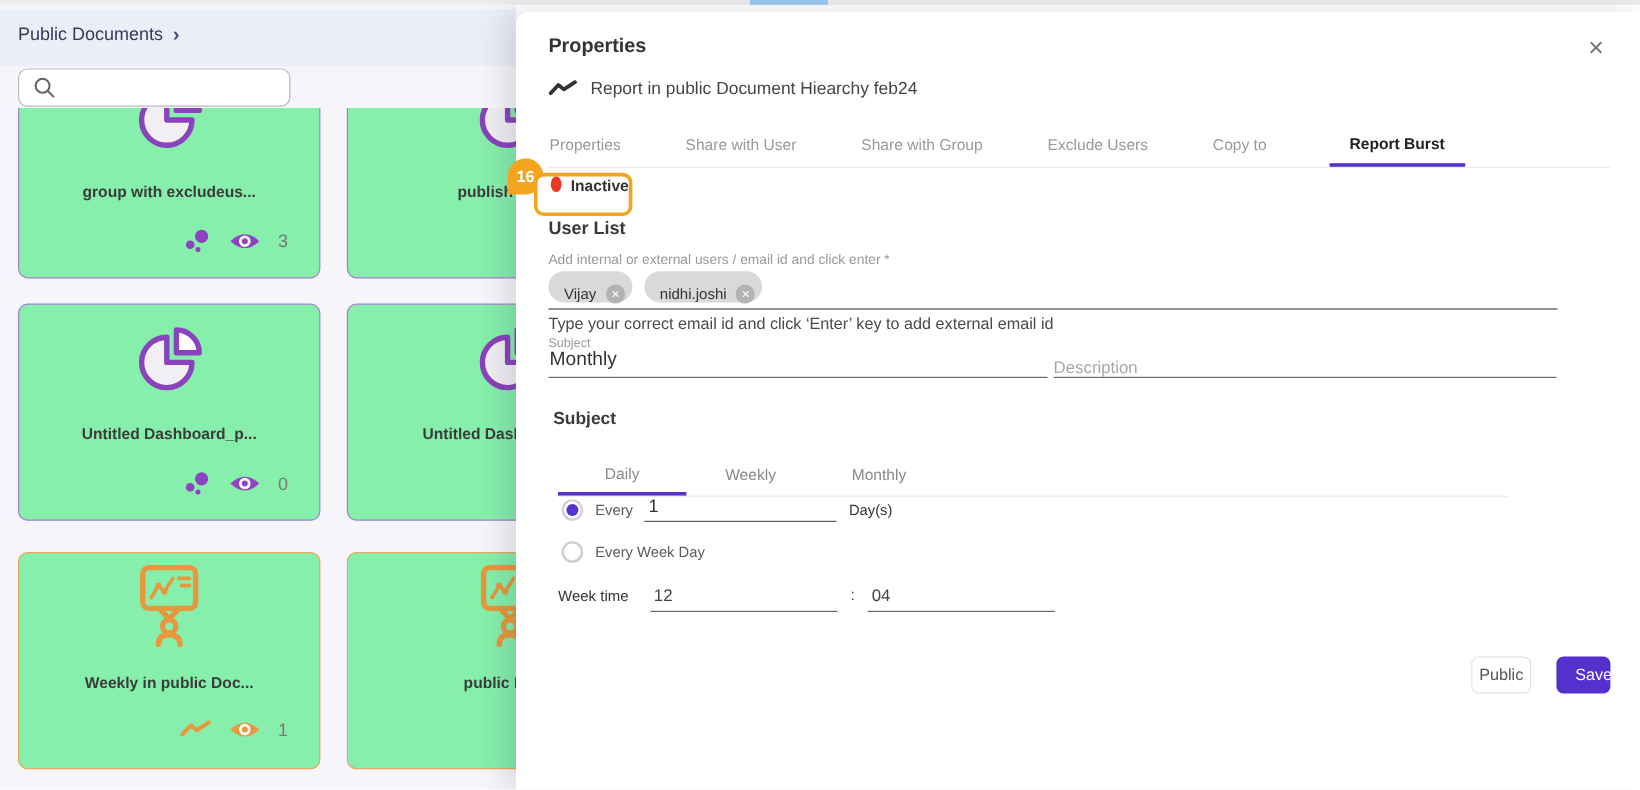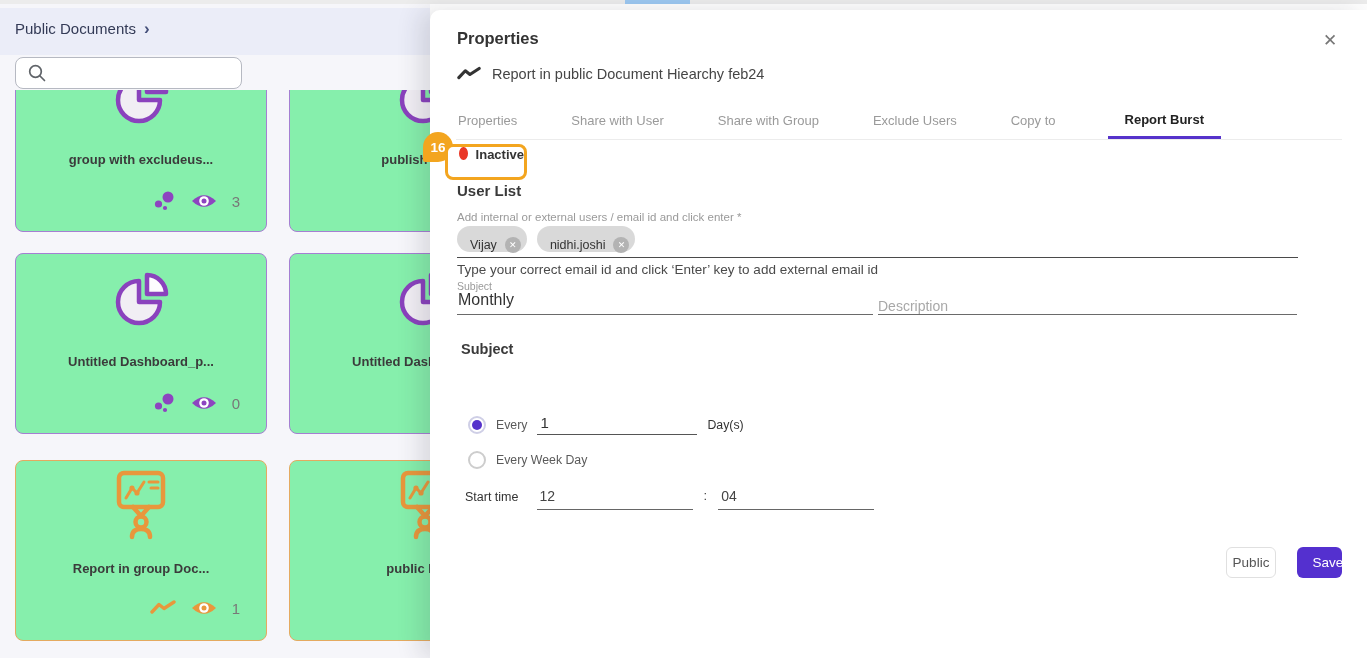--- a/index.html
+++ b/index.html
@@ -208,21 +208,21 @@
       </div>
     <div class="card-title">Untitled Dashboard_p...</div>
   </div>
 
   <div class="card orange" style="left:15px; top:370px; width:252px; height:181px;">
     <div class="card-icon" style="top:8px;">
       <svg width="68" height="74" viewBox="0 0 68 74">
           <use href="#present-icon"></use>
         </svg>
       </div>
-    <div class="card-title">Report in group Doc...</div>
+    <div class="card-title">Weekly in public Doc...</div>
     <div class="card-footer">
       <svg width="26" height="16" viewBox="0 0 26 16" stroke="#e8973c">
           <use href="#trend-icon"></use>
         </svg>
       <svg width="26" height="18" viewBox="0 0 26 18" fill="#e8973c">
           <use href="#eye-icon"></use>
         </svg>
       <span class="card-count">1</span>
     </div>
   </div>
@@ -280,37 +280,42 @@
   <div class="abs note-text">Type your correct email id and click ‘Enter’ key to add external email id</div>
 
   <div class="abs field-label subject-label">Subject</div>
   <div class="abs subject-value">Monthly</div>
   <div class="abs subject-line"></div>
   <div class="abs desc-placeholder">Description</div>
   <div class="abs desc-line"></div>
 
   <div class="abs section-heading schedule-heading">Subject</div>
 
+  <div class="abs subtabs-row">
+    <div class="subtab active">Daily</div>
+    <div class="subtab">Weekly</div>
+    <div class="subtab">Monthly</div>
+  </div>
 
   <div class="abs every-row">
     <span class="radio on">
         <i></i>
       </span>
     <span class="lbl-gray">Every</span>
     <span class="every-value">1</span>
     <span class="lbl-dark">Day(s)</span>
   </div>
 
   <div class="abs weekday-row">
     <span class="radio off"></span>
     <span class="lbl-gray">Every Week Day</span>
   </div>
 
   <div class="abs start-row">
-    <span class="start-label">Start time</span>
+    <span class="start-label">Week time</span>
     <span class="time-input">12</span>
     <span class="time-colon">:</span>
     <span class="time-input">04</span>
   </div>
 
   <div class="abs btn-close">Public</div>
   <div class="abs btn-save">Save</div>
 </div>
 
 </body></html>

